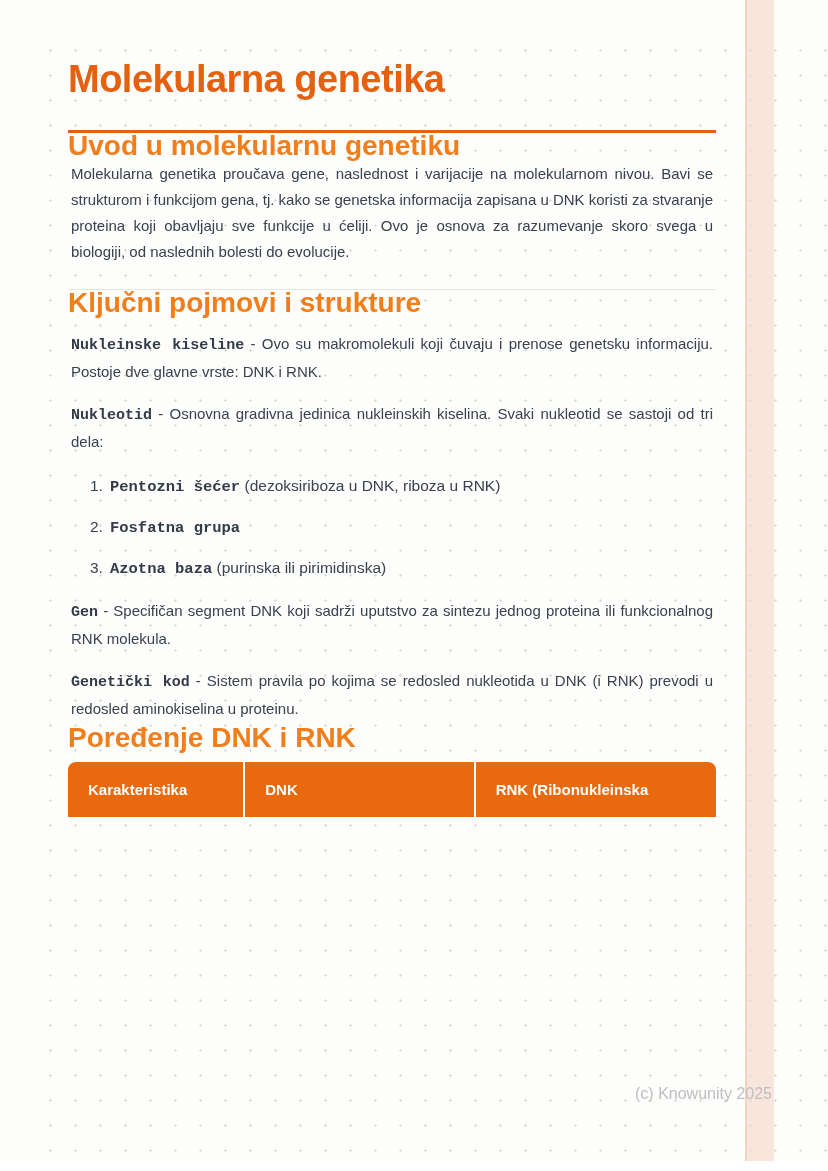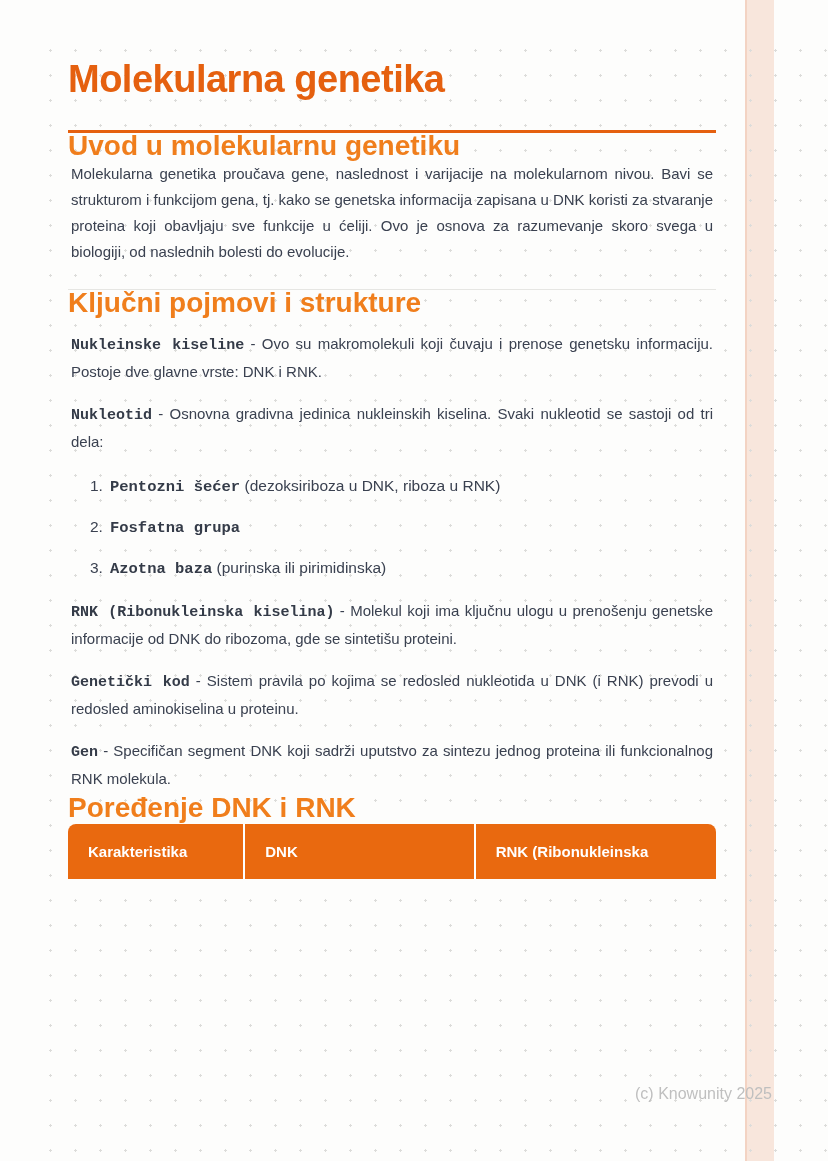--- a/index.html
+++ b/index.html
@@ -88,21 +88,21 @@
     display: flex;
     gap: 7px;
     font-size: 15.5px;
     line-height: 26px;
     color: #3a4150;
     margin-bottom: 14px;
   }
   .list-item:last-child { margin-bottom: 0; }
   .cmp-table {
     border-collapse: collapse;
-    margin-top: 4px;
+    margin-top: 12px;
   }
   .cmp-table th {
     background: #e9690f;
     color: #ffffff;
     font-size: 15px;
     font-weight: 700;
     text-align: left;
     padding: 19px 18px 19px 20px;
     border-right: 2px solid #ffffff;
     vertical-align: middle;
@@ -153,25 +153,24 @@
         <span class="num">2.</span>
         <span><strong>Fosfatna grupa</strong><span></span></span>
       </div>
       <div class="list-item">
         <span class="num">3.</span>
         <span><strong>Azotna baza</strong><span> (purinska ili pirimidinska)</span></span>
       </div>
     </div>
 
 
-    <p class="term"><strong>RNK (Ribonukleinska kiselina)</strong><span> - Molekul koji ima ključnu ulogu u prenošenju genetske informacije od DNK do ribozoma, gde se sintetišu proteini.</span></p>
+
+    <p class="term"><strong>Gen</strong><span> - Specifičan segment DNK koji sadrži uputstvo za sintezu jednog proteina ili funkcionalnog RNK molekula.</span></p>
 
     <p class="term"><strong>Genetički kod</strong><span> - Sistem pravila po kojima se redosled nukleotida u DNK (i RNK) prevodi u redosled aminokiselina u proteinu.</span></p>
-
-    <p class="term"><strong>Gen</strong><span> - Specifičan segment DNK koji sadrži uputstvo za sintezu jednog proteina ili funkcionalnog RNK molekula.</span></p>
 
     <h2 class="section-heading h2-compare">Poređenje DNK i RNK</h2>
 
     <table class="cmp-table">
       <thead>
         <tr>
           <th class="col-kar">Karakteristika</th>
           <th class="col-dnk">DNK</th>
           <th class="col-rnk">RNK (Ribonukleinska</th>
         </tr>

